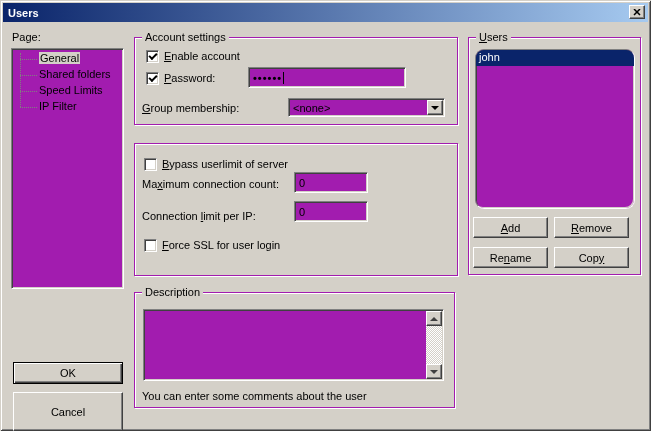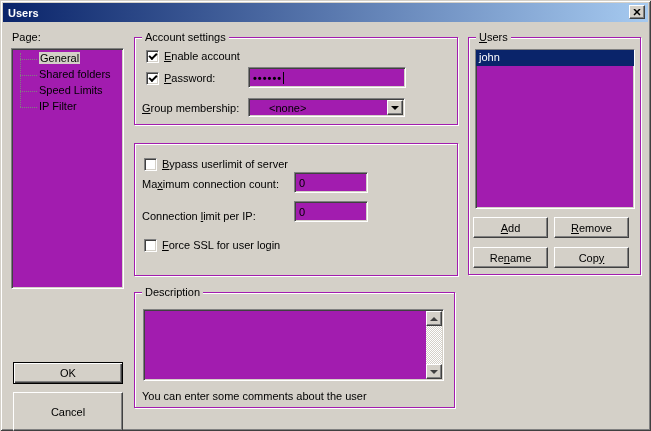--- a/index.html
+++ b/index.html
@@ -67,21 +67,21 @@
     content:""; position:absolute; left:8px; top:4px; height:54px;
     border-left:1px dotted #808080;
   }
   .tree-item { position:relative; height:16px; line-height:15px; white-space:nowrap; }
   .tree-item::before {
     content:""; position:absolute; left:-19px; top:8px; width:17px;
     border-top:1px dotted #808080;
   }
   .tree-item .sel { background:#d4d0c8; padding:0 1px; }
 
-  .userlist { overflow:hidden; }
+  .userlist { overflow:hidden;border-radius:9px; }
   .list-item { height:16px; line-height:15px; background:#0a246a; color:#fff; padding-left:3px; }
 
   
   .checkbox {
     position:absolute; width:13px; height:13px; background:#fff;
     border:1px solid; border-color:#808080 #ffffff #ffffff #808080;
     box-shadow: inset 1px 1px 0 #404040, inset -1px -1px 0 #d4d0c8;
   }
   .checkbox.checked::after {
     content:""; position:absolute; left:2px; top:2px; width:6px; height:3px;
@@ -90,21 +90,21 @@
   }
   .cb-label { position:absolute; line-height:13px; white-space:nowrap; }
   .u { text-decoration:underline; }
   .lbl { position:absolute; white-space:nowrap; }
 
   
   .field { display:flex; align-items:center; padding-left:4px; overflow:hidden; }
   .pw { font-weight:bold; letter-spacing:1px; }
   .caret { display:inline-block; width:1px; height:12px; background:#000; margin-left:1px; }
 
-  .combo { padding-left:20px; display:flex; align-items:center; position:absolute; }
+  .combo { padding-left:4px; display:flex; align-items:center; position:absolute;margin-left:40px; }
   .combo-arrow {
     position:absolute; right:1px; top:1px; bottom:1px; width:16px;
     display:flex; align-items:center; justify-content:center;
   }
   .tri-down { width:0; height:0; border-left:4px solid transparent; border-right:4px solid transparent; border-top:4px solid #000; }
   .tri-up   { width:0; height:0; border-left:4px solid transparent; border-right:4px solid transparent; border-bottom:4px solid #404040; }
   .tri-down-sm { width:0; height:0; border-left:4px solid transparent; border-right:4px solid transparent; border-top:4px solid #404040; }
 
   
   .vscroll { position:absolute; top:1px; right:1px; bottom:1px; width:16px;

